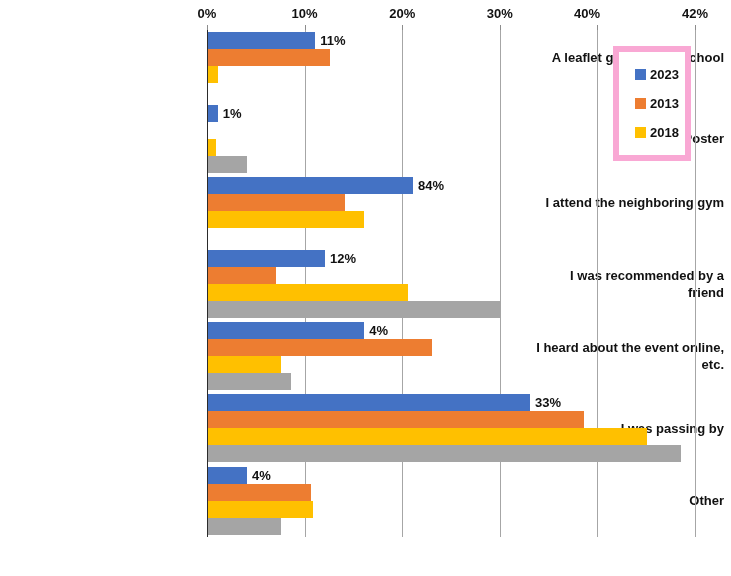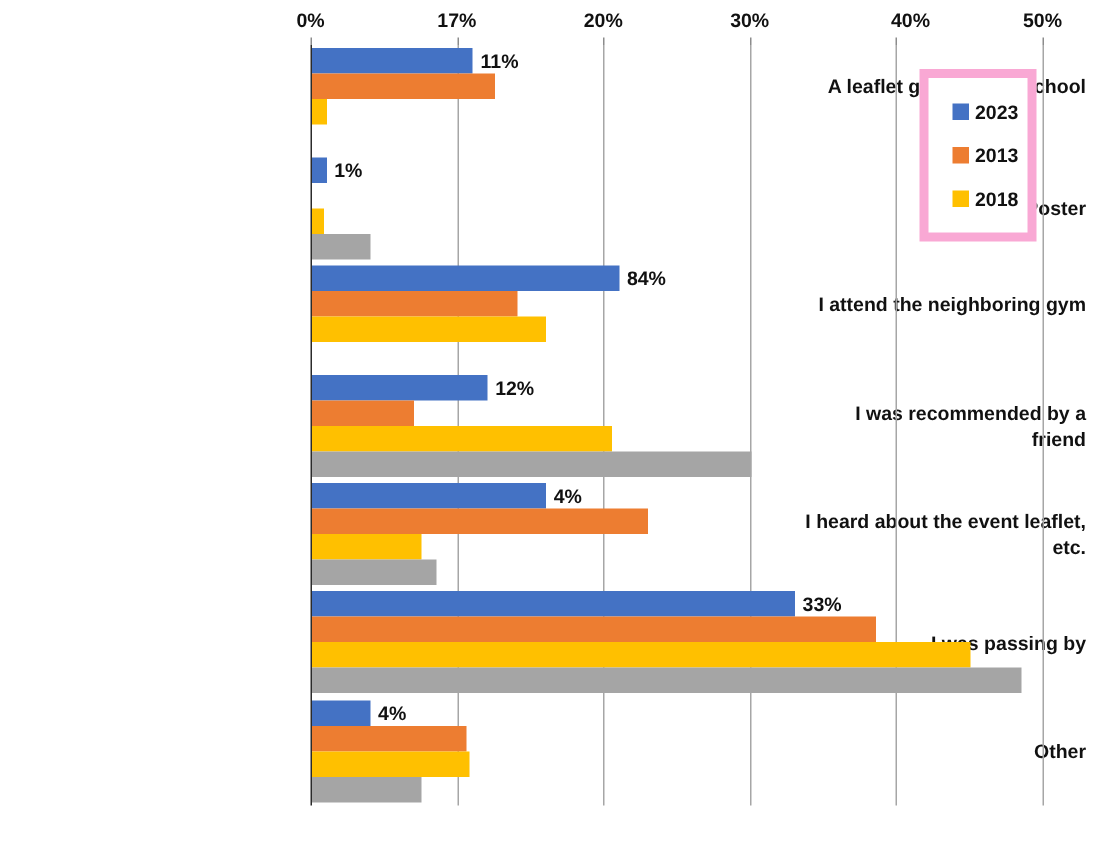--- a/index.html
+++ b/index.html
@@ -131,33 +131,33 @@
     line-height: 13px;
   }
 </style>
 </head>
 <body>
 
 <div id="chart-root">
 
   <div id="xlabels">
       <div class="xtick-label" style="left: 207px;">0%</div>
-      <div class="xtick-label" style="left: 304.6px;">17%</div>
+      <div class="xtick-label" style="left: 304.6px;">10%</div>
       <div class="xtick-label" style="left: 402.2px;">20%</div>
       <div class="xtick-label" style="left: 499.8px;">30%</div>
-      <div class="xtick-label" style="left: 607px; text-align: right;">40%</div>
-      <div class="xtick-label" style="left: 695px;">50%</div>
+      <div class="xtick-label" style="left: 587px; text-align: right;">40%</div>
+      <div class="xtick-label" style="left: 695px;">42%</div>
     </div>
 
   <div id="catlabels">
       <div class="cat-label" style="top: 49.2143px;">A leaflet given out at school</div>
       <div class="cat-label" style="top: 130.143px;">Poster</div>
       <div class="cat-label" style="top: 194.071px;">I attend the neighboring gym</div>
       <div class="cat-label" style="top: 266.5px;">I was recommended by a friend</div>
-      <div class="cat-label" style="top: 338.929px;">I heard about the event leaflet, etc.</div>
+      <div class="cat-label" style="top: 338.929px;">I heard about the event online, etc.</div>
       <div class="cat-label" style="top: 419.857px;">I was passing by</div>
       <div class="cat-label" style="top: 492.286px;">Other</div>
     </div>
 
   <div class="plot-area">
     <div id="gridlines">
         <div class="axis-line"></div>
         <div class="tick-mark" style="left: 0px;"></div>
         <div class="gridline" style="left: 97.6px;"></div>
         <div class="tick-mark" style="left: 97.6px;"></div>

